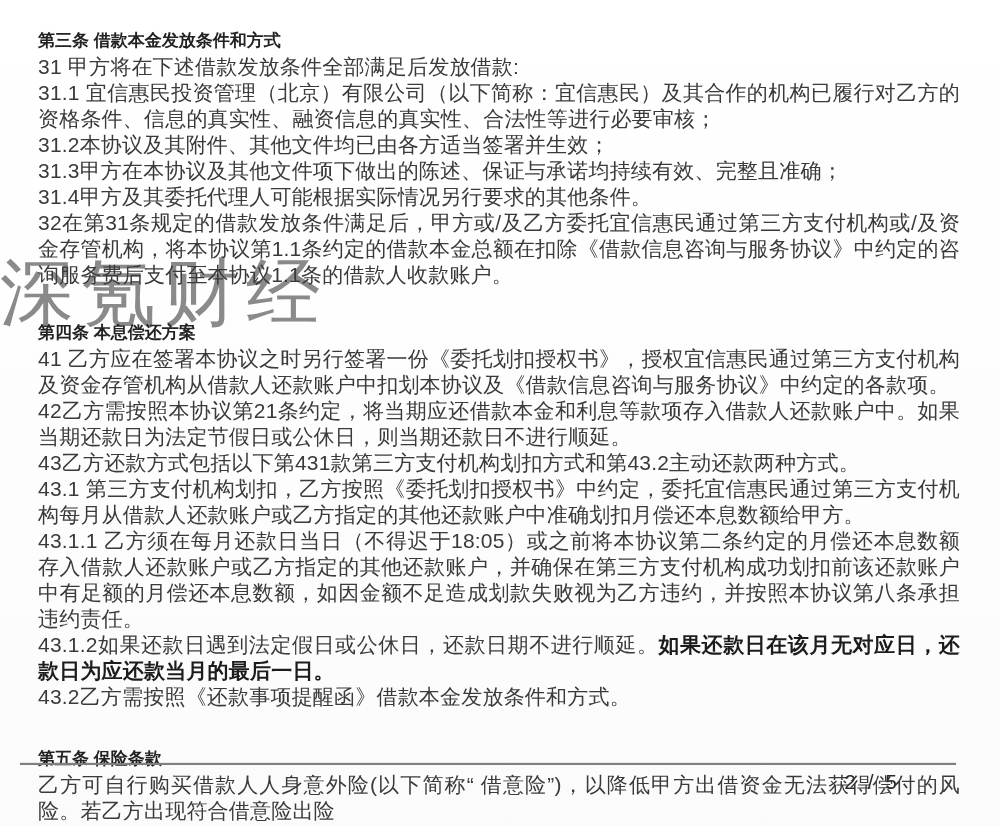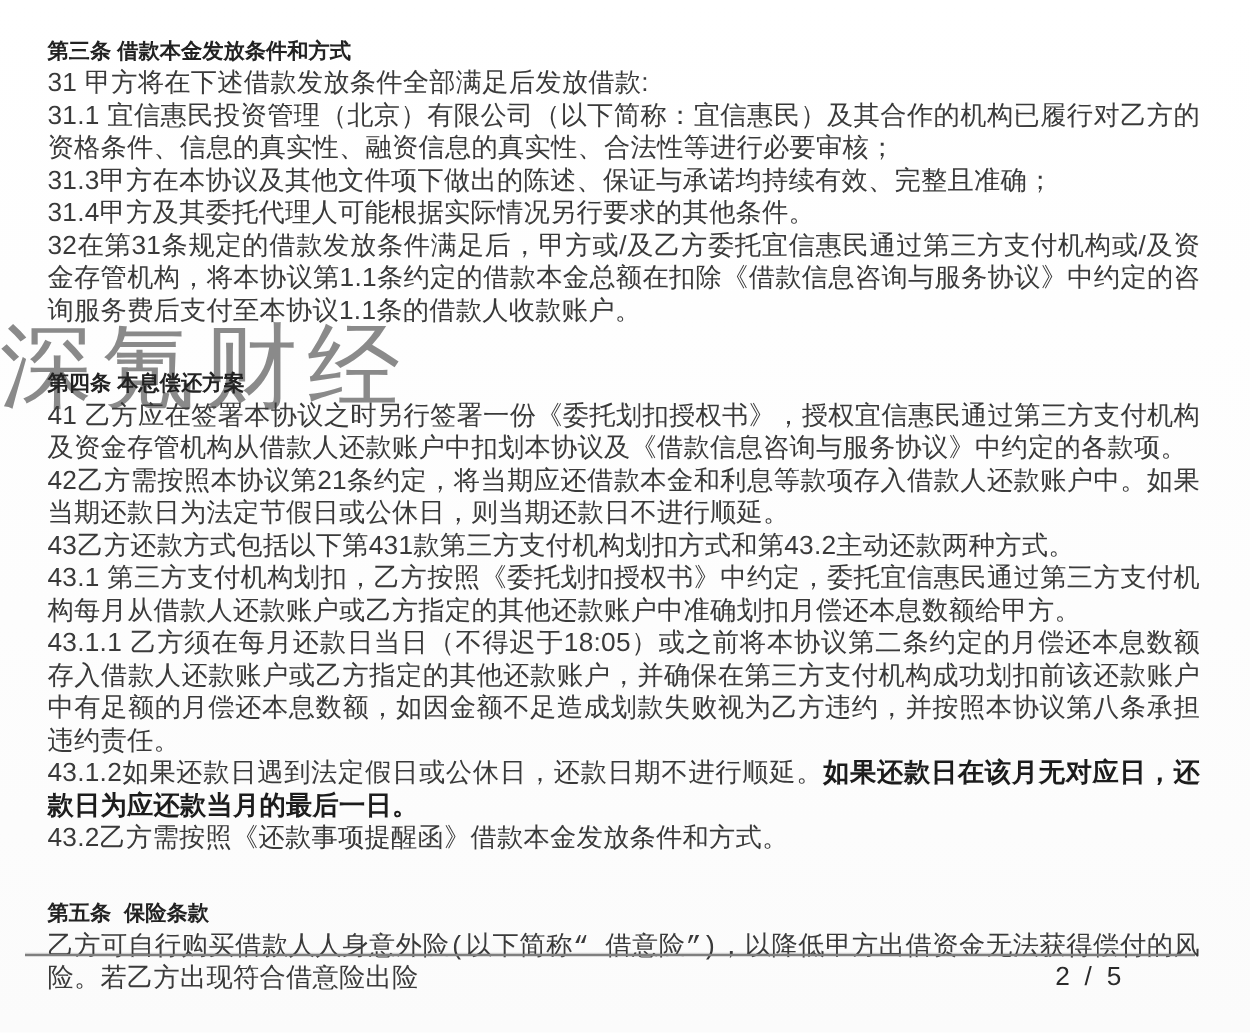--- a/index.html
+++ b/index.html
@@ -32,21 +32,21 @@
   .clause {
     font-size: 21px;
     color: #3a3a3a;
     line-height: 26px;
     text-align: justify;
     letter-spacing: 0.2px;
   }
   .clause strong { color: #1c1c1c; }
   .section { margin: 0; }
   .gap-a { margin-top: 32px; }
-  .gap-b { margin-top: 36px; font-family: Liberation Mono, monospace; }
+  .gap-b { margin-top: 36px; }
   .watermark {
     position: absolute;
     top: 244px;
     left: 0;
     width: 100%;
     text-align: left;
     font-family: "DejaVu Serif", "Liberation Serif", serif;
     font-size: 74px;
     letter-spacing: 8px;
     color: rgba(118, 118, 118, 0.85);
@@ -79,20 +79,21 @@
 <div class="page">
 
   <div class="watermark">深氪财经</div>
 
   <div class="content">
 
     <div class="section">
       <div class="section-heading">第三条 借款本金发放条件和方式</div>
       <p class="clause">31 甲方将在下述借款发放条件全部满足后发放借款:</p>
       <p class="clause">31.1 宜信惠民投资管理（北京）有限公司（以下简称：宜信惠民）及其合作的机构已履行对乙方的资格条件、信息的真实性、融资信息的真实性、合法性等进行必要审核；</p>
+      <p class="clause">31.2本协议及其附件、其他文件均已由各方适当签署并生效；</p>
       <p class="clause">31.3甲方在本协议及其他文件项下做出的陈述、保证与承诺均持续有效、完整且准确；</p>
       <p class="clause">31.4甲方及其委托代理人可能根据实际情况另行要求的其他条件。</p>
       <p class="clause">32在第31条规定的借款发放条件满足后，甲方或/及乙方委托宜信惠民通过第三方支付机构或/及资金存管机构，将本协议第1.1条约定的借款本金总额在扣除《借款信息咨询与服务协议》中约定的咨询服务费后支付至本协议1.1条的借款人收款账户。</p>
     </div>
 
     <div class="section gap-a">
       <div class="section-heading">第四条 本息偿还方案</div>
       <p class="clause">41 乙方应在签署本协议之时另行签署一份《委托划扣授权书》，授权宜信惠民通过第三方支付机构及资金存管机构从借款人还款账户中扣划本协议及《借款信息咨询与服务协议》中约定的各款项。</p>
       <p class="clause">42乙方需按照本协议第21条约定，将当期应还借款本金和利息等款项存入借款人还款账户中。如果当期还款日为法定节假日或公休日，则当期还款日不进行顺延。</p>
       <p class="clause">43乙方还款方式包括以下第431款第三方支付机构划扣方式和第43.2主动还款两种方式。</p>

